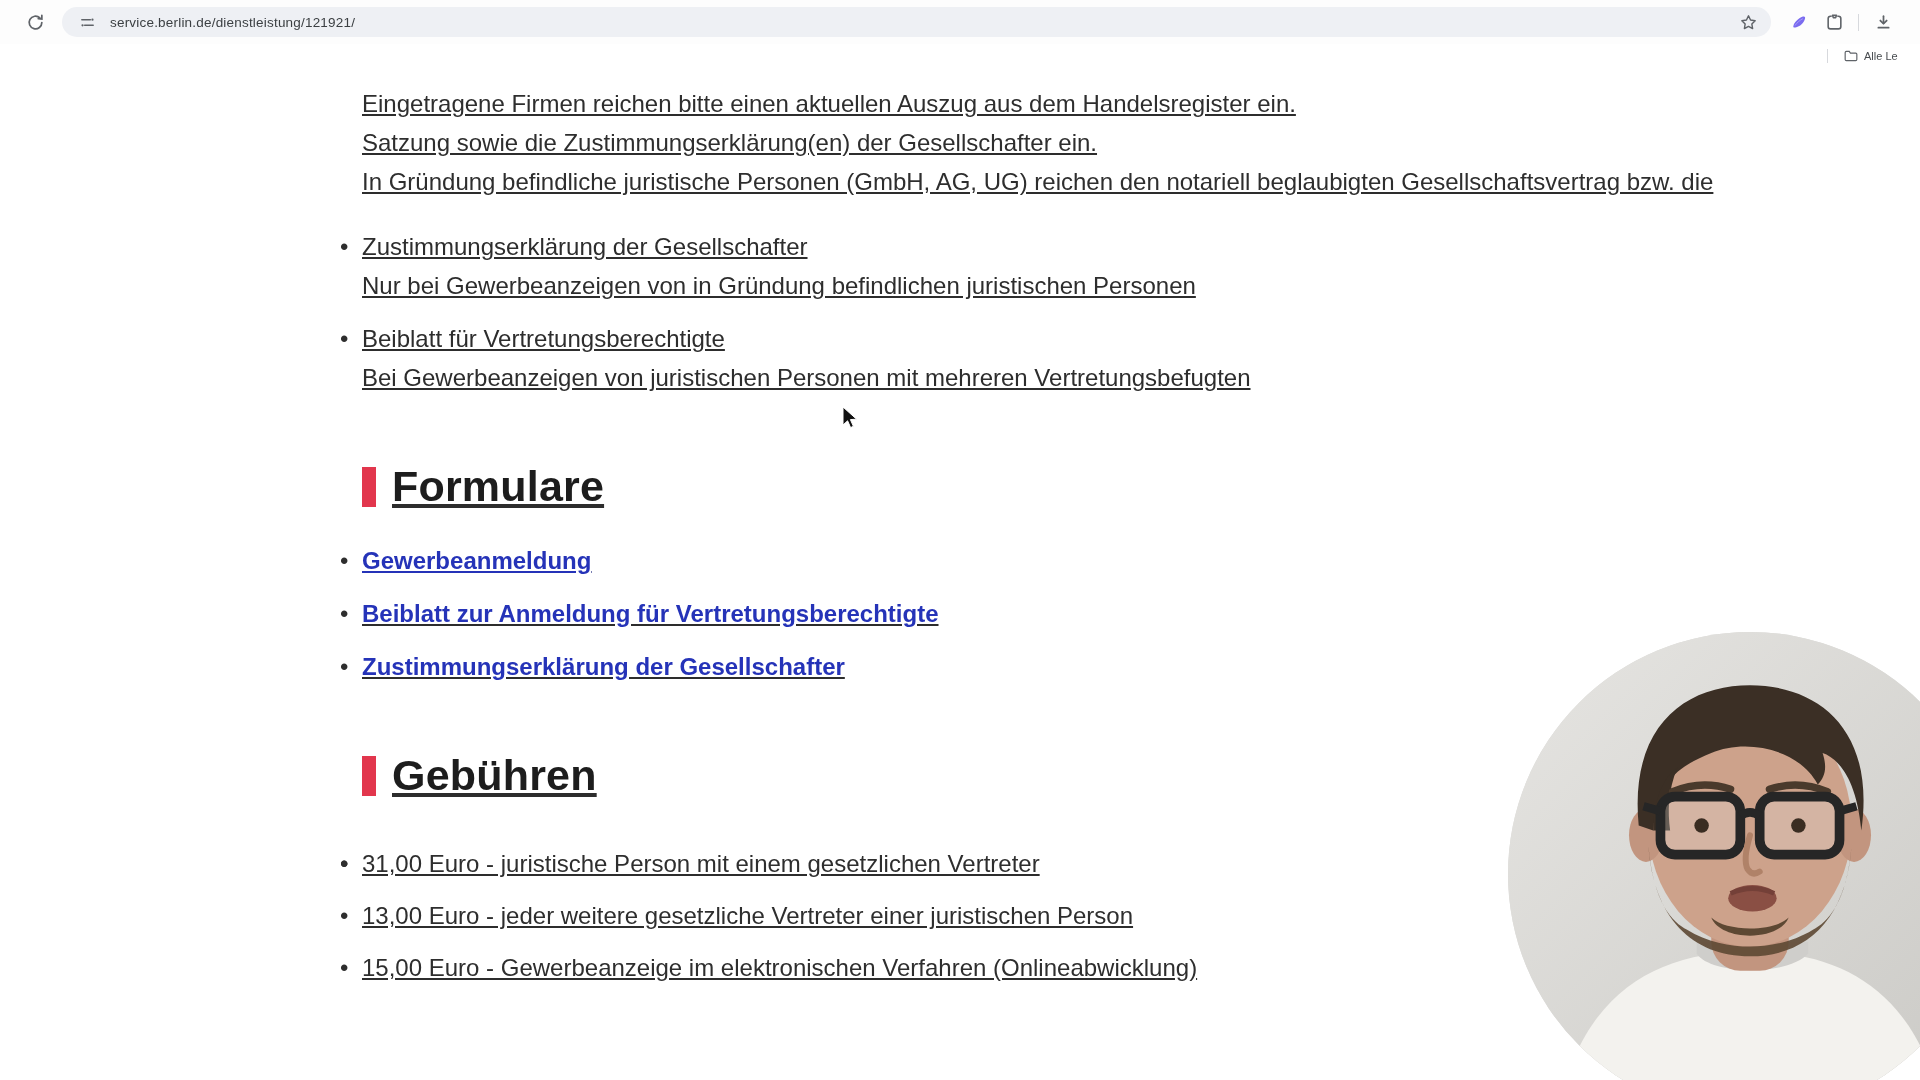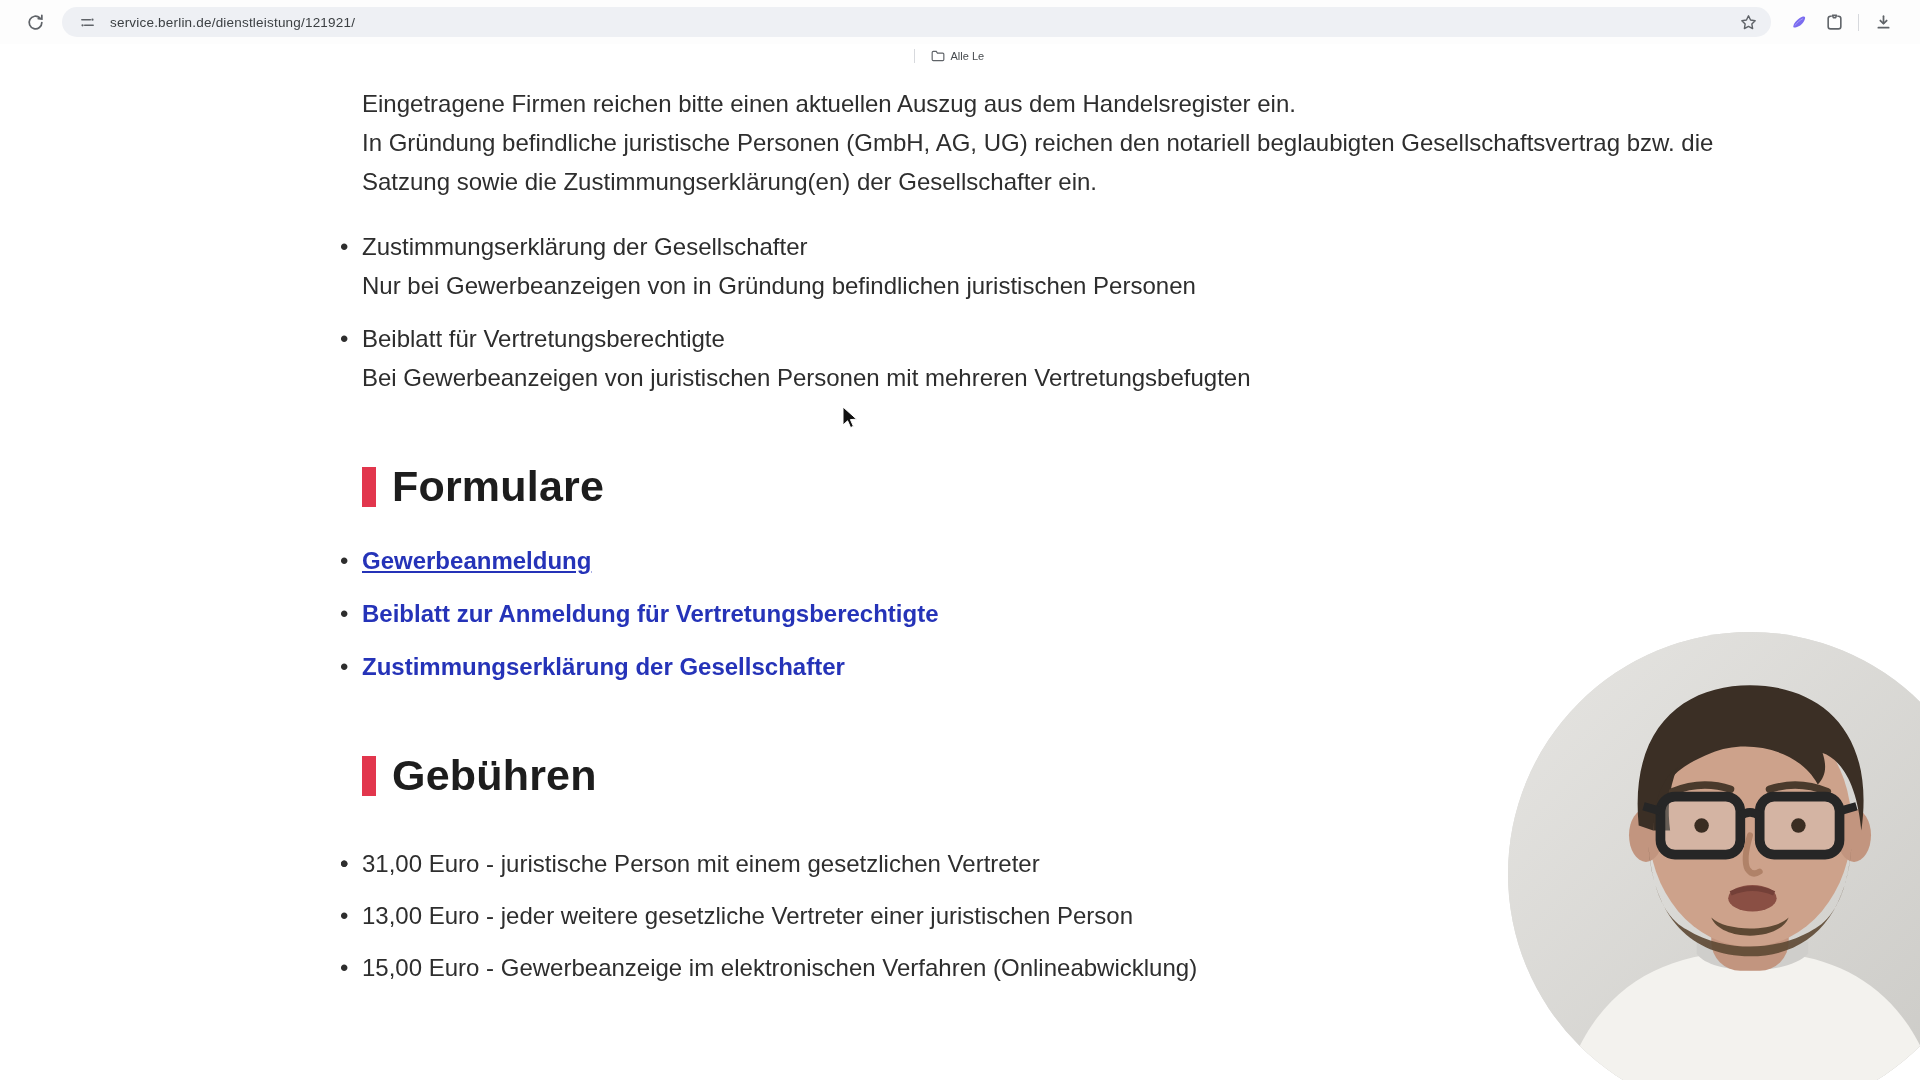--- a/index.html
+++ b/index.html
@@ -14,28 +14,28 @@
   .omnibox { flex:1 1 auto; height:30px; margin:0 12px 0 10px; background:#eef0f4;
              border-radius:15px; display:flex; align-items:center; padding:0 10px 0 12px; }
   .omnibox .site-icon { width:26px; height:26px; display:flex; align-items:center; justify-content:center;
                         color:#5f6368; flex:0 0 auto; }
   .url-text { font-size:13.5px; color:#3c4043; margin-left:10px; letter-spacing:.2px;
               white-space:nowrap; flex:1 1 auto; }
   .omnibox .star { width:26px; height:26px; display:flex; align-items:center; justify-content:center;
                    color:#5f6368; flex:0 0 auto; }
   .chrome-sep { width:1px; height:17px; background:#d7d9dd; margin:0 7px; flex:0 0 auto; }
 
-  .bookmarks-bar { height:24px; display:flex; align-items:center; justify-content:center;
+  .bookmarks-bar { height:24px; display:flex; align-items:center; justify-content:flex-end;
                    padding-right:0; background:#fff; }
   .bm-sep { width:1px; height:14px; background:#d7d9dd; margin-right:14px; }
   .bm-folder { display:flex; align-items:center; gap:6px; color:#474b4f; font-size:11px;
                padding:2px 0 2px 2px; width:78px; overflow:hidden; white-space:nowrap; cursor:pointer; }
 
   
-  .content { position:relative; padding:16px 2px 0 362px; color:#2d2d2d; }
+  .content { position:relative; padding:16px 2px 0 362px; color:#2d2d2d;text-decoration:underline; }
   .intro { font-size:24px; line-height:39px; color:#2e2e2e; }
   .intro div { white-space:nowrap; }
 
   ul.plain { list-style:none; margin-top:26px; }
   ul.plain > li { position:relative; padding-left:0; margin-bottom:14px; font-size:24px; line-height:39px; }
   .bullet { position:absolute; left:-22px; top:0; font-size:24px; color:#2e2e2e; }
 
   .section-heading { display:flex; align-items:center; margin-top:65px; }
   .red-bar { width:14px; height:40px; background:#e2364d; margin-right:16px; flex:0 0 auto; }
   .section-heading h2 { font-size:43px; font-weight:bold; color:#1d1d1d; letter-spacing:.2px; }
@@ -114,22 +114,22 @@
       <path d="M2 4a2 2 0 0 1 2-2h5l2 3h9a2 2 0 0 1 2 2v9a2 2 0 0 1-2 2H4a2 2 0 0 1-2-2z"></path>
     </svg>
     <span>Alle Le</span>
   </div>
 </div>
 
 <div class="content">
 
   <div class="intro">
     <div>Eingetragene Firmen reichen bitte einen aktuellen Auszug aus dem Handelsregister ein.</div>
+    <div>Satzung sowie die Zustimmungserklärung(en) der Gesellschafter ein.</div>
     <div>In Gründung befindliche juristische Personen (GmbH, AG, UG) reichen den notariell beglaubigten Gesellschaftsvertrag bzw. die</div>
-    <div>Satzung sowie die Zustimmungserklärung(en) der Gesellschafter ein.</div>
   </div>
 
   <ul class="plain">
     <li>
       <span class="bullet">•</span>
       <div>Zustimmungserklärung der Gesellschafter</div>
       <div class="note">Nur bei Gewerbeanzeigen von in Gründung befindlichen juristischen Personen</div>
     </li>
     <li>
       <span class="bullet">•</span>

